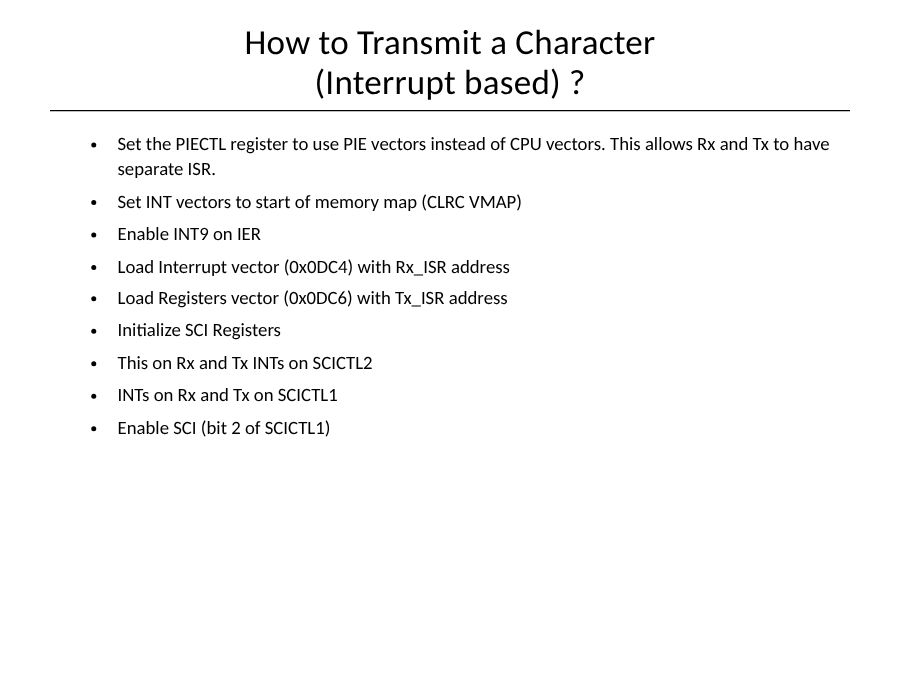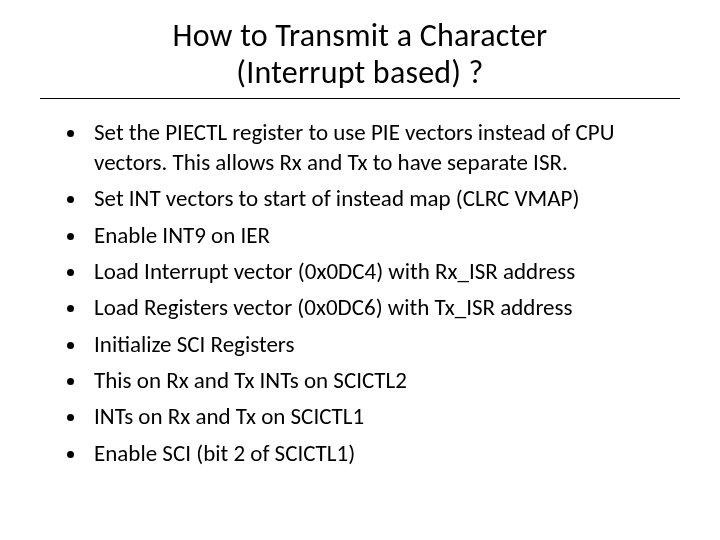--- a/index.html
+++ b/index.html
@@ -12,55 +12,55 @@
     color: #000;
   }
   .slide {
     width: 720px;
     height: 540px;
     box-sizing: border-box;
     padding: 18px 40px 0 40px;
   }
   .title {
     text-align: center;
-    font-size: 32px;
+    font-size: 28px;
     line-height: 1.15;
     font-weight: 400;
     margin: 0 0 6px 0;
     letter-spacing: 0.2px;
   }
   hr.rule {
     border: none;
     border-top: 1.5px solid #000;
     margin: 4px 0 18px 0;
   }
   ul.bullets {
     list-style: disc;
     margin: 0;
     padding-left: 48px;
-    font-size: 23px;
+    font-size: 15px;
     line-height: 1.32;
   }
   ul.bullets li {
     margin: 0 0 6px 0;
     padding-left: 6px;
   }
 </style>
 </head>
 <body>
 
 <div class="slide">
   <h1 class="title">
     <span>How to Transmit a Character</span><br>
     <span>(Interrupt based) ?</span>
   </h1>
   <hr class="rule">
   <ul class="bullets">
     <li>Set the PIECTL register to use PIE vectors instead of CPU vectors. This allows Rx and Tx to have separate ISR.</li>
-    <li>Set INT vectors to start of instead map (CLRC VMAP)</li>
+    <li>Set INT vectors to start of memory map (CLRC VMAP)</li>
     <li>Enable INT9 on IER</li>
     <li>Load Interrupt vector (0x0DC4) with Rx_ISR address</li>
     <li>Load Registers vector (0x0DC6) with Tx_ISR address</li>
     <li>Initialize SCI Registers</li>
     <li>This on Rx and Tx INTs on SCICTL2</li>
     <li>INTs on Rx and Tx on SCICTL1</li>
     <li>Enable SCI (bit 2 of SCICTL1)</li>
   </ul>
 </div>
 

